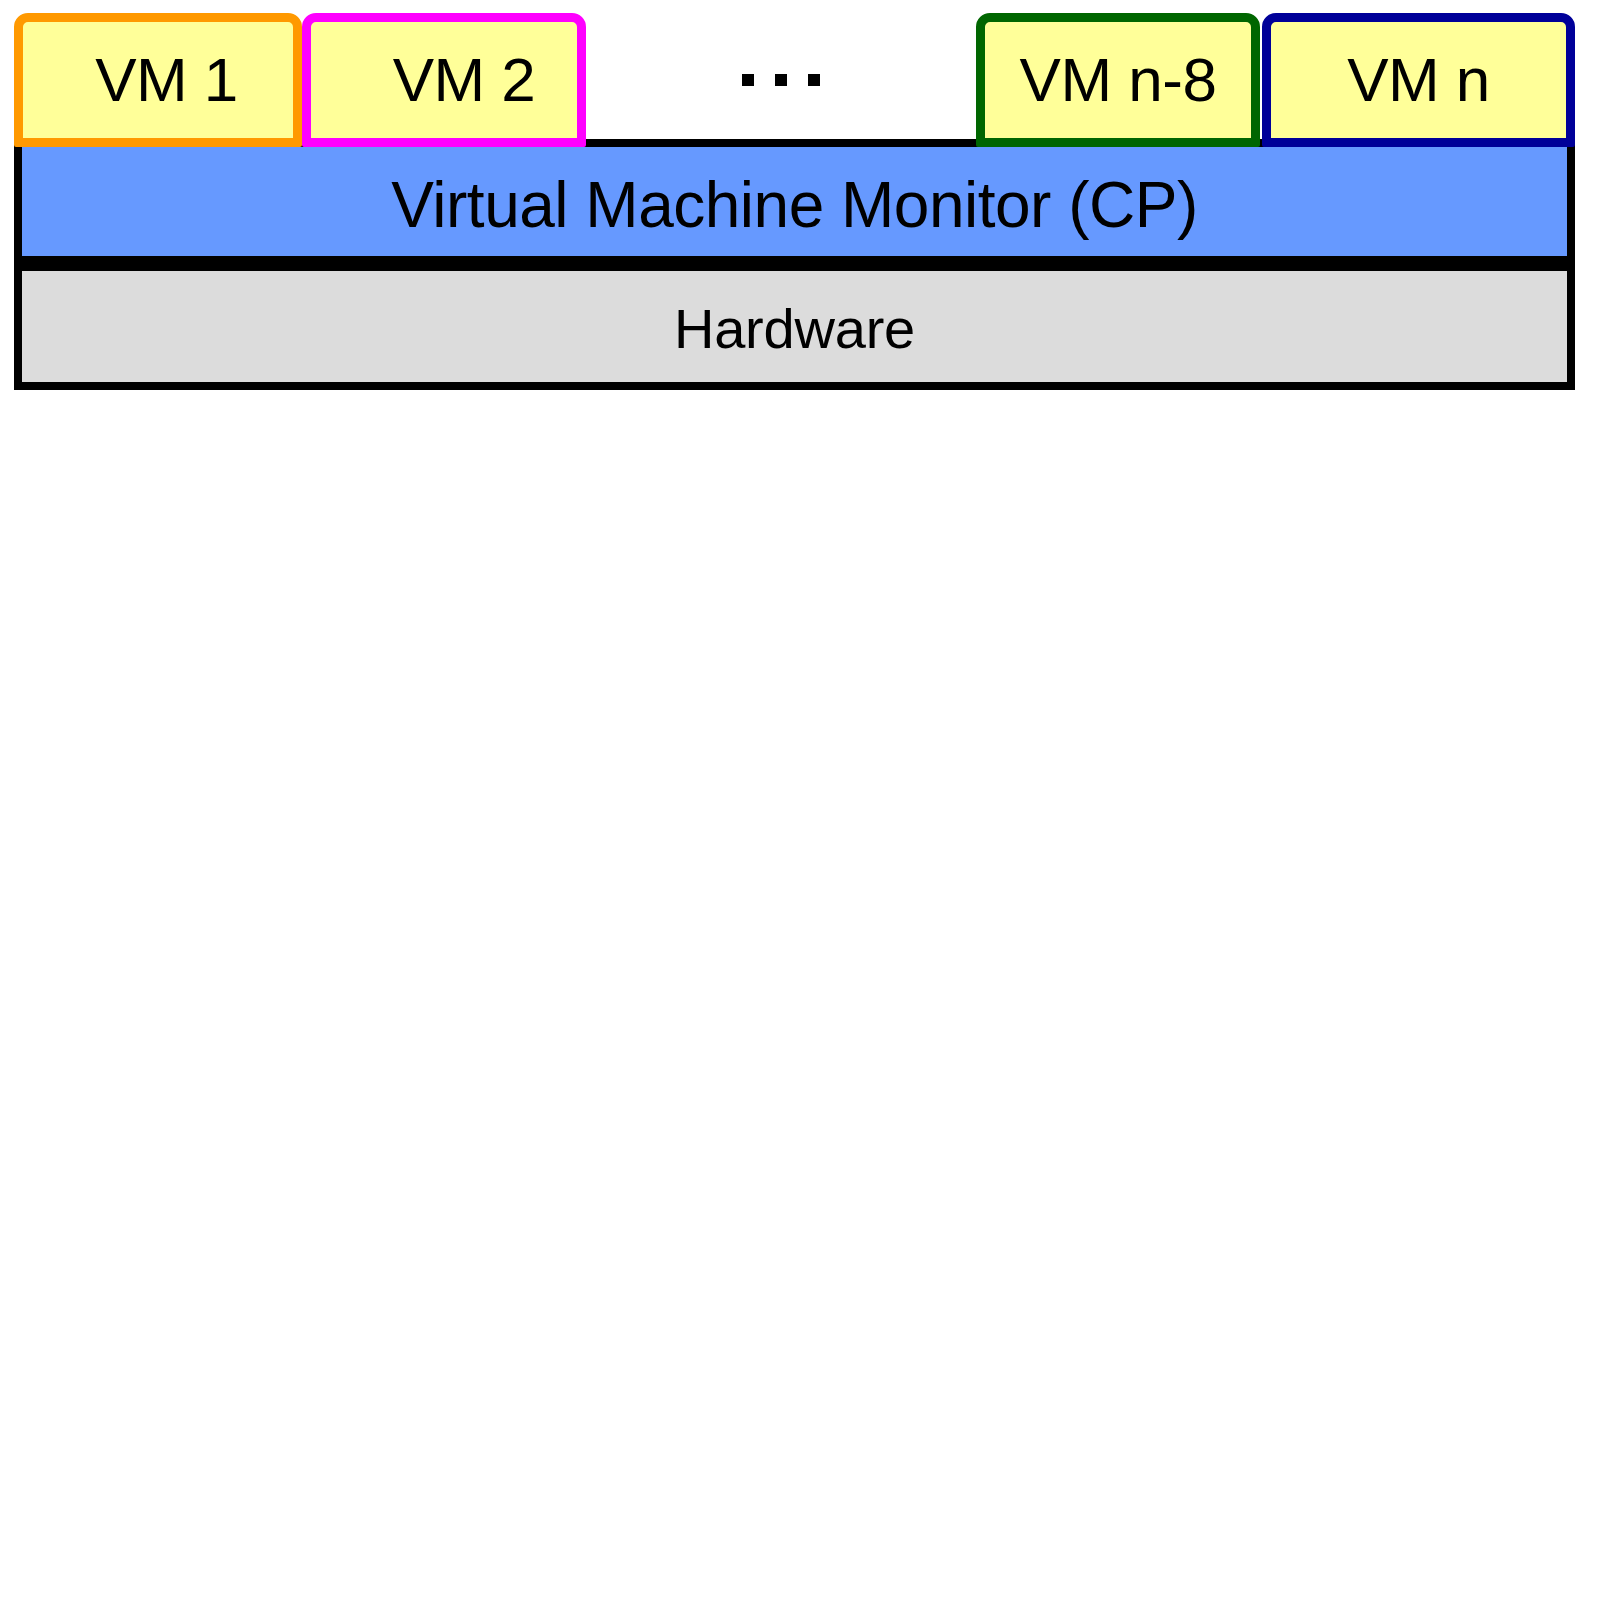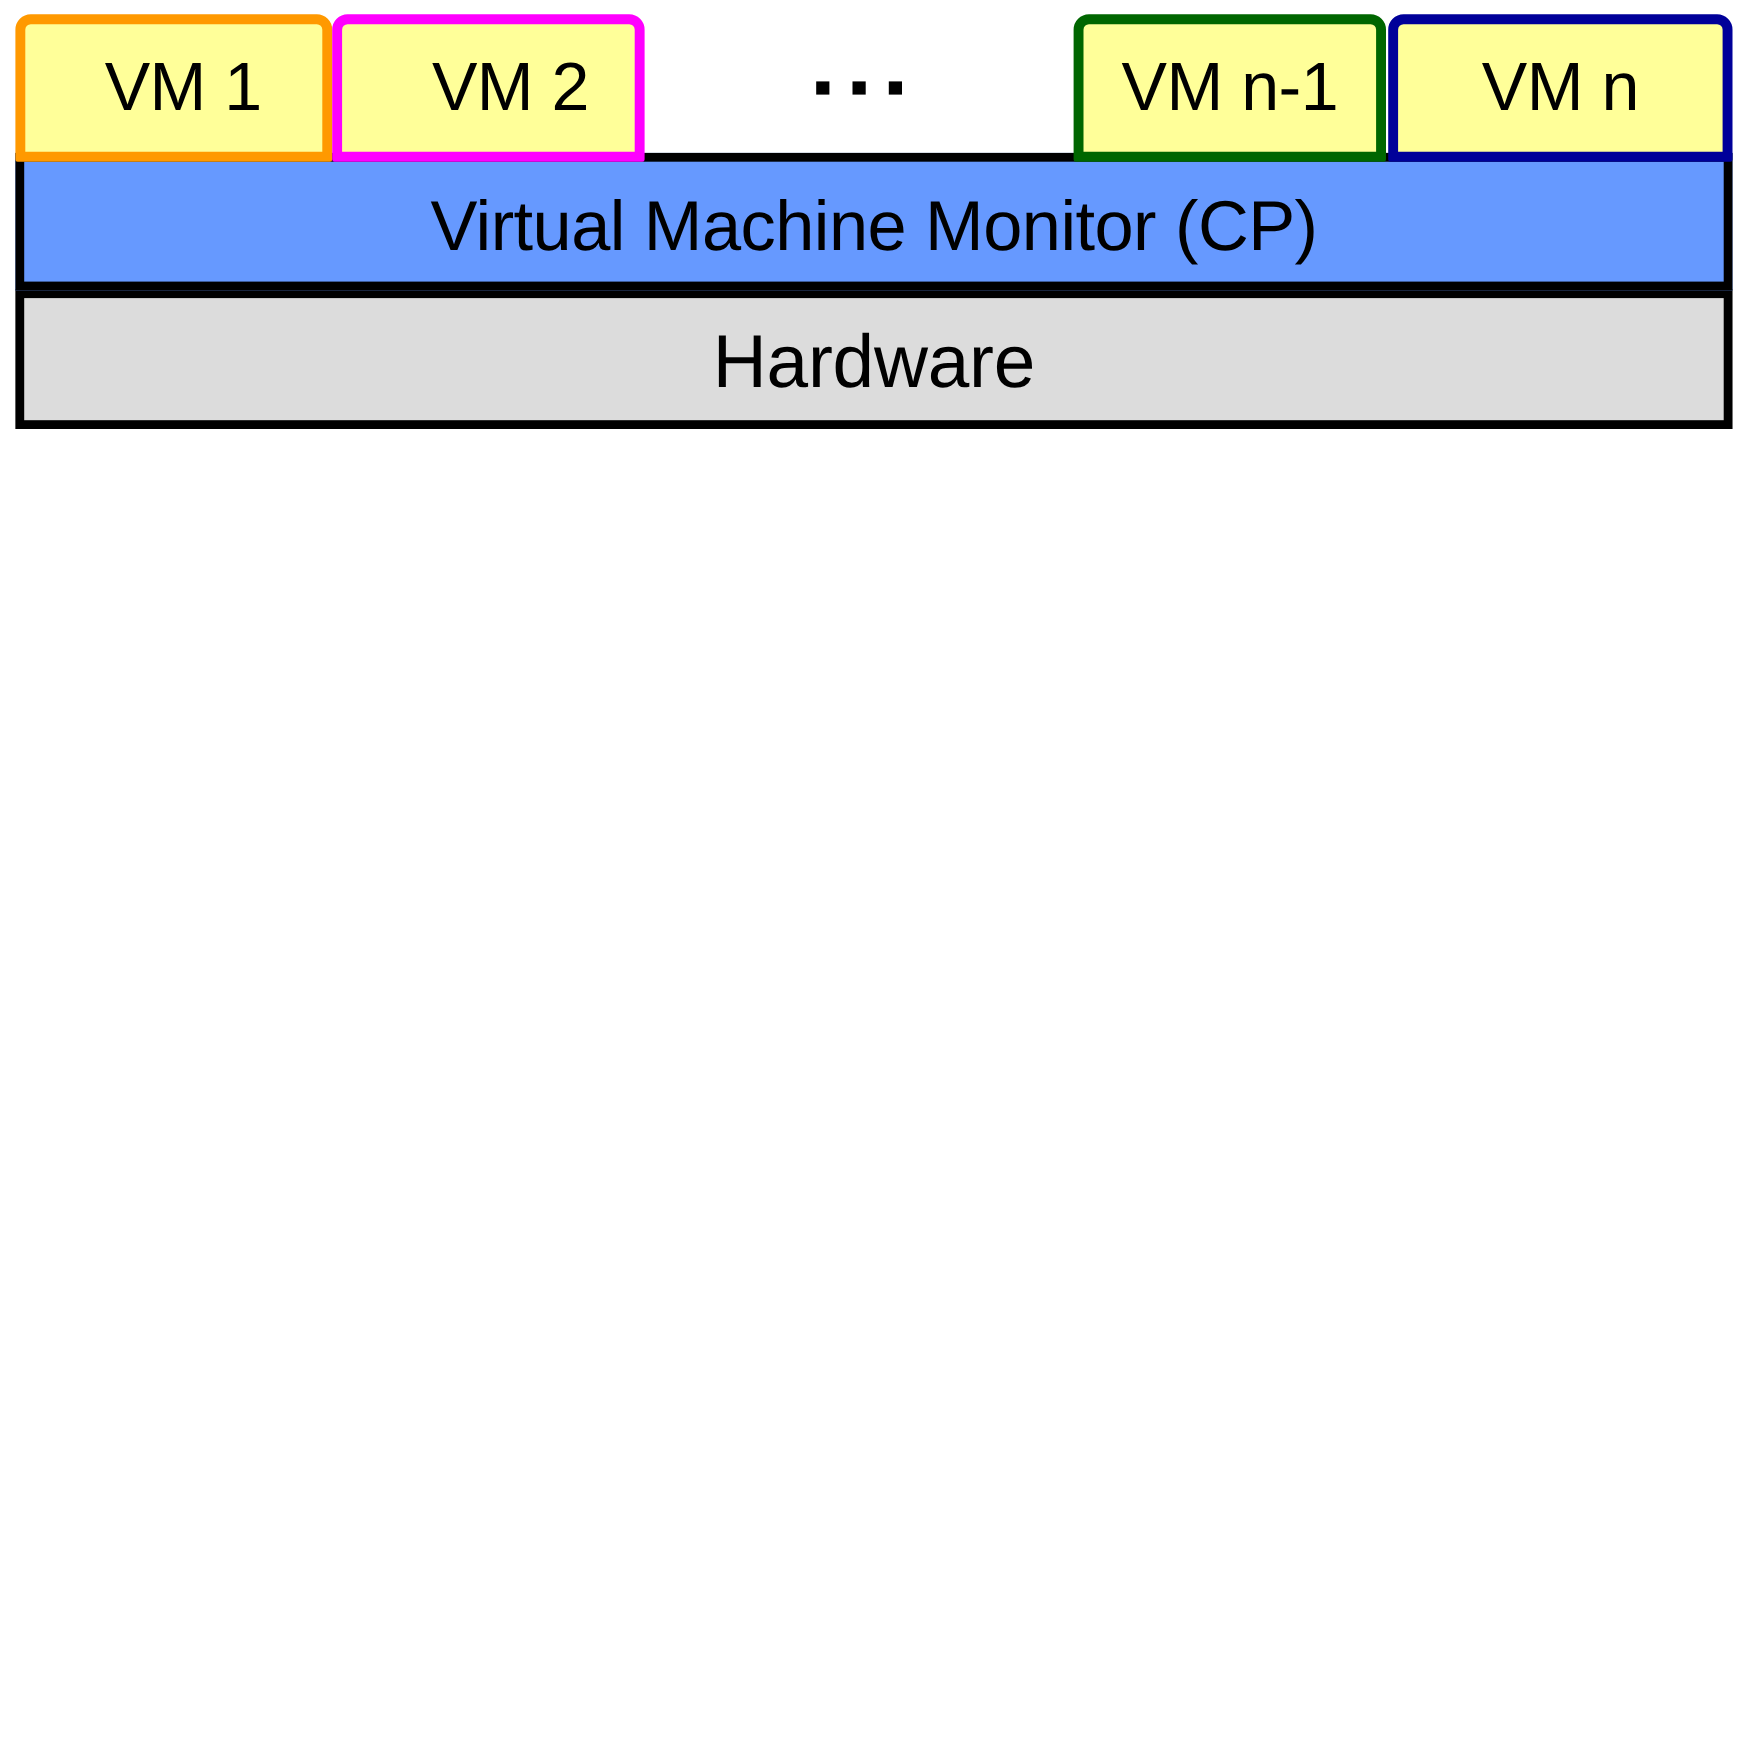--- a/index.html
+++ b/index.html
@@ -101,21 +101,21 @@
     top: 3px;
   }
 
   #hardware-bar {
     top: 263px;
     height: 127px;
     background: #dcdcdc;
     border-top-width: 8px;
   }
   #hardware-bar .bar-label {
-    font-size: 68px;
+    font-size: 56px;
     letter-spacing: -0.2px;
     position: relative;
     top: 2px;
     text-align: right;
   }
 </style>
 </head>
 <body>
 
 <div id="canvas">
@@ -136,20 +136,20 @@
     <span class="vm-label">VM 2</span>
   </div>
 
   <div id="vm-ellipsis">
     <span class="dot"></span>
     <span class="dot"></span>
     <span class="dot"></span>
   </div>
 
   <div class="vm-box" id="vm-n-1">
-    <span class="vm-label">VM n-1</span>
+    <span class="vm-label">VM n-8</span>
   </div>
 
   <div class="vm-box" id="vm-n">
     <span class="vm-label">VM n</span>
   </div>
 
 </div>
 
 </body></html>

